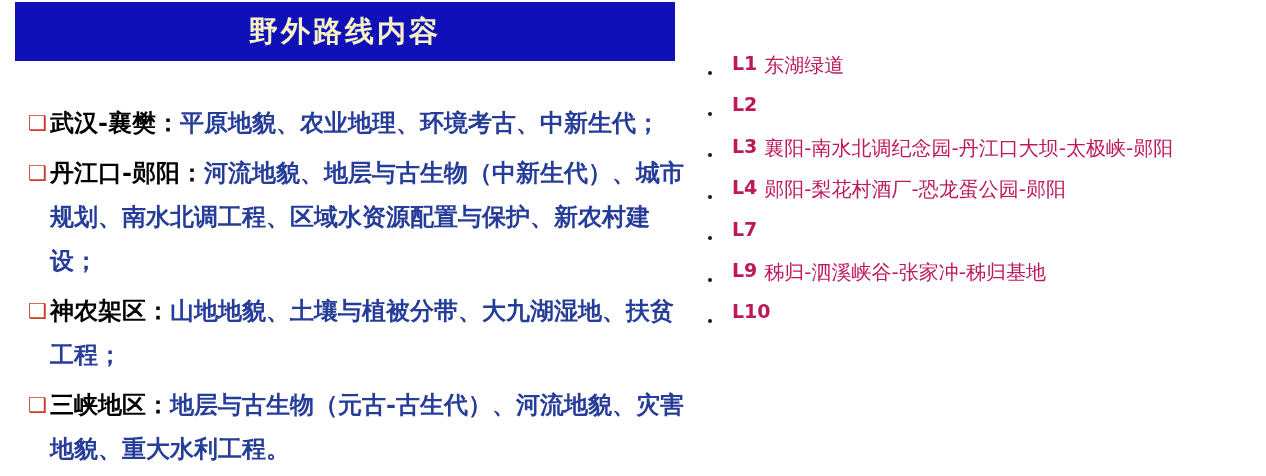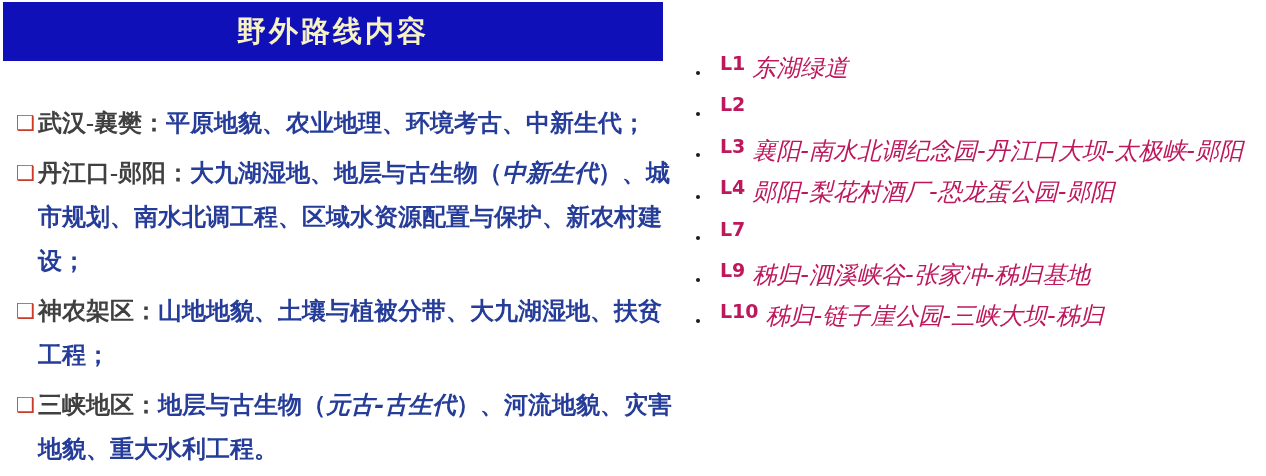--- a/index.html
+++ b/index.html
@@ -12,20 +12,21 @@
     height: 476px;
     overflow: hidden;
     font-family: "DejaVu Sans", "Liberation Sans", sans-serif;
     position: relative;
   }
   #slide {
     position: relative;
     width: 1002px;
     height: 476px;
     background: #ffffff;
+    margin-left: 12px;
   }
 
   
   #left-panel {
     position: absolute;
     left: 0;
     top: 0;
     width: 678px;
     height: 476px;
   }
@@ -73,28 +74,26 @@
     position: absolute;
     left: 16px;
     top: 0;
     color: #cc3a28;
     font-family: "DejaVu Sans", "Liberation Sans", sans-serif;
     font-weight: bold;
     font-size: 21px;
     line-height: 44px;
   }
   .route-label {
-    color: #404040;
-    font-family: Liberation Serif, serif;
+    color: #000000;
   }
   .route-desc {
     color: #253c99;
   }
   .em-period {
-    font-style: italic;
   }
 
   
   #right-panel {
     position: absolute;
     left: 690px;
     top: 52px;
     width: 570px;
   }
   .leg-item {
@@ -118,22 +117,21 @@
     border-radius: 50%;
     background: #1a1a1a;
   }
   .leg-code {
     font-weight: bold;
     margin-right: 7px;
     font-size: 19px;
   }
   .leg-path {
     font-weight: normal;
-    font-size: 24px;
-    font-style: italic;
+    font-size: 20px;
   }
 </style>
 </head>
 <body>
 
 <div id="slide">
 
   <div id="left-panel">
 
     <div id="title-banner">
@@ -142,21 +140,21 @@
 
     <div id="bullet-list">
 
       <div class="bullet-item">
         <span class="bullet-marker">❑</span>
         <span class="route-label">武汉-襄樊：</span><span class="route-desc">平原地貌、农业地理、环境考古、中新生代；</span>
       </div>
 
       <div class="bullet-item">
         <span class="bullet-marker">❑</span>
-        <span class="route-label">丹江口-郧阳：</span><span class="route-desc">大九湖湿地、地层与古生物（</span><span class="route-desc em-period">中新生代</span><span class="route-desc">）、城市规划、南水北调工程、区域水资源配置与保护、新农村建设；</span>
+        <span class="route-label">丹江口-郧阳：</span><span class="route-desc">河流地貌、地层与古生物（</span><span class="route-desc em-period">中新生代</span><span class="route-desc">）、城市规划、南水北调工程、区域水资源配置与保护、新农村建设；</span>
       </div>
 
       <div class="bullet-item">
         <span class="bullet-marker">❑</span>
         <span class="route-label">神农架区：</span><span class="route-desc">山地地貌、土壤与植被分带、大九湖湿地、扶贫工程；</span>
       </div>
 
       <div class="bullet-item">
         <span class="bullet-marker">❑</span>
         <span class="route-label">三峡地区：</span><span class="route-desc">地层与古生物（</span><span class="route-desc em-period">元古-古生代</span><span class="route-desc">）、河流地貌、灾害地貌、重大水利工程。</span>
@@ -200,18 +198,17 @@
 
     <div class="leg-item">
       <span class="leg-bullet"></span>
       <span class="leg-code">L9</span>
       <span class="leg-path">秭归-泗溪峡谷-张家冲-秭归基地</span>
     </div>
 
     <div class="leg-item">
       <span class="leg-bullet"></span>
       <span class="leg-code">L10</span>
-      <span class="leg-path">秭归-链子崖公园-三峡大坝-秭归</span>
     </div>
 
   </div>
 
 </div>
 
 </body></html>

